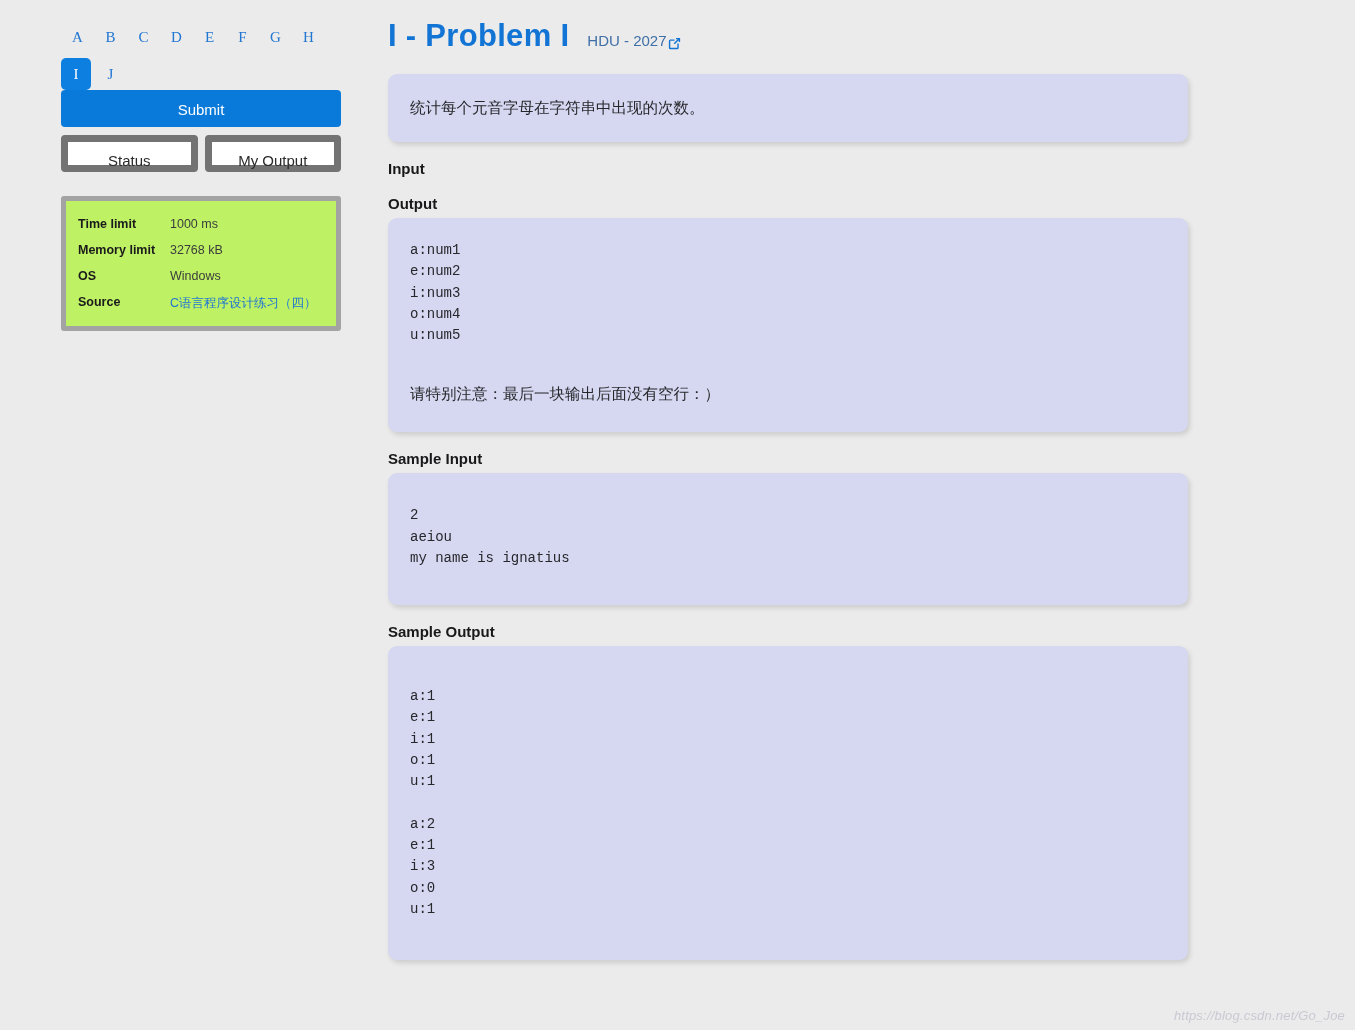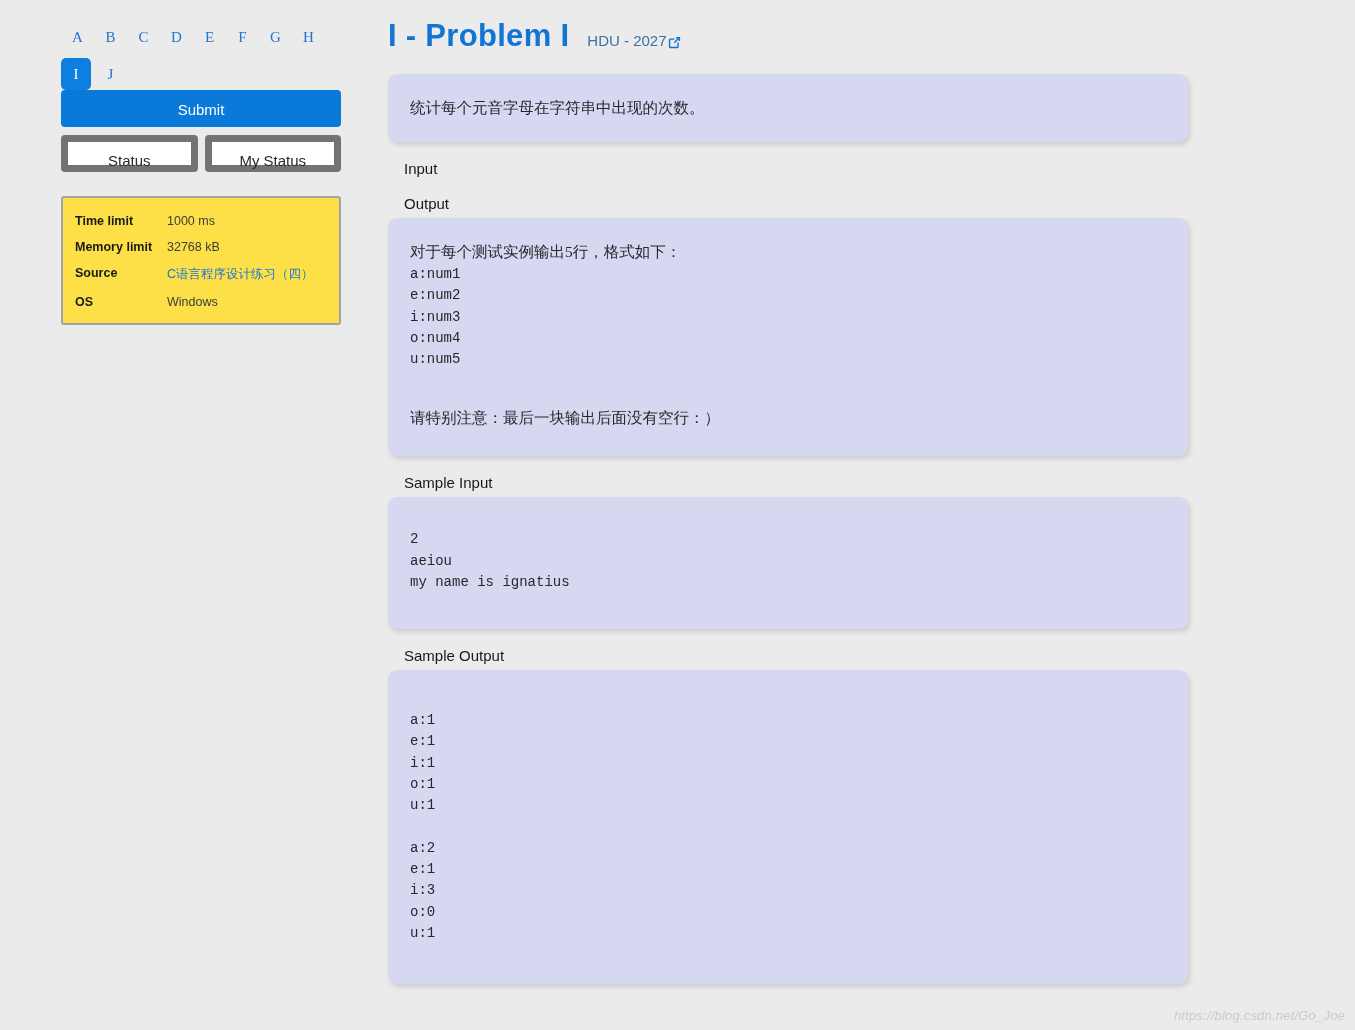--- a/index.html
+++ b/index.html
@@ -46,22 +46,22 @@
     flex: 1; height: 37px;
     background: #fff; color: #2a2a2a;
     border: 7px solid #737373; border-radius: 4px;
     font-size: 15px; line-height: 35px; text-align: center;
     cursor: pointer;
   }
 
   .info-card {
     margin-top: 24px;
     width: 280px;
-    background: #fde047;
-    border: 2px solid #a3a3a3;
+    background: #bef264;
+    border: 5px solid #a3a3a3;
     border-radius: 3px;
     padding: 10px 0 8px 0;
   }
   .info-row { display: flex; padding: 6px 0 6px 12px; font-size: 12.5px; }
   .info-key { width: 92px; font-weight: bold; color: #1a1a1a; }
   .info-val { color: #3c3c3c; }
   .info-val a { color: #2176d2; text-decoration: none; }
 
   
   .main { position: absolute; left: 388px; top: 18px; width: 805px; }
@@ -70,21 +70,21 @@
   .ptitle {
     color: #1274d4;
     font-size: 31px;
     font-weight: bold;
     letter-spacing: 0.3px;
   }
   .psrc {
     margin-left: 18px;
     color: #3f6fa6;
     font-size: 15px;
-    display: inline-flex; align-items: center; 
+    display: inline-flex; align-items: flex-end; 
     cursor: pointer;
   }
   .ext-icon { display: inline-block; width: 15px; height: 15px; position: relative; top: 2px; }
 
   .panel {
     background: #d6d8f2;
     border-radius: 9px;
     box-shadow: 2px 3px 5px rgba(0,0,0,0.13);
     margin-bottom: 4px;
   }
@@ -102,22 +102,22 @@
     white-space: pre;
   }
 
   .p-desc { width: 800px; padding: 22px 0 22px 22px; margin-top: 20px; }
   .p-input { width: 800px; padding: 22px 0 22px 22px; }
   .p-output { width: 800px; padding: 22px 0 26px 22px; }
   .p-sample { width: 800px; padding: 32px 0 36px 22px; }
   .p-sampleout { width: 800px; padding: 40px 0 40px 22px; }
 
   .sec-head {
-    font-size: 15px; font-weight: normal; color: #18181a;
-    margin: 18px 0 6px 16px;
+    font-size: 15px; font-weight: bold; color: #18181a;
+    margin: 18px 0 6px 0;
   }
 
   .watermark {
     position: absolute; right: 10px; bottom: 7px;
     font-size: 13px; color: #c9c9d4;
     letter-spacing: 0.2px;
     pointer-events: none;
     font-style: italic;
   }
 </style>
@@ -141,39 +141,39 @@
 
     <div class="letter-nav nav-row2">
       <a class="letter active">I</a>
       <a class="letter">J</a>
     </div>
 
     <button class="btn-submit">Submit</button>
 
     <div class="btn-row">
       <button class="btn-sec">Status</button>
-      <button class="btn-sec">My Status</button>
+      <button class="btn-sec">My Output</button>
     </div>
 
     <div class="info-card">
       <div class="info-row">
         <span class="info-key">Time limit</span>
         <span class="info-val">1000 ms</span>
       </div>
       <div class="info-row">
         <span class="info-key">Memory limit</span>
         <span class="info-val">32768 kB</span>
       </div>
       <div class="info-row">
+        <span class="info-key">OS</span>
+        <span class="info-val">Windows</span>
+      </div>
+      <div class="info-row">
         <span class="info-key">Source</span>
         <span class="info-val"><a>C语言程序设计练习（四）</a></span>
-      </div>
-      <div class="info-row">
-        <span class="info-key">OS</span>
-        <span class="info-val">Windows</span>
       </div>
     </div>
   </div>
 
   <div class="main">
 
     <div class="title-line">
       <span class="ptitle">I - Problem I</span>
       <span class="psrc">
         <span>HDU - 2027</span>
@@ -187,21 +187,20 @@
     </div>
 
     <div class="panel p-desc">
       <div class="cn">统计每个元音字母在字符串中出现的次数。</div>
     </div>
 
     <div class="sec-head">Input</div>
 
     <div class="sec-head">Output</div>
     <div class="panel p-output">
-      <div class="cn">对于每个测试实例输出5行，格式如下：</div>
       <div class="mono">a:num1
 e:num2
 i:num3
 o:num4
 u:num5</div>
       <div class="cn" style="margin-top:36px;">请特别注意：最后一块输出后面没有空行：）</div>
     </div>
 
     <div class="sec-head">Sample Input</div>
     <div class="panel p-sample">

